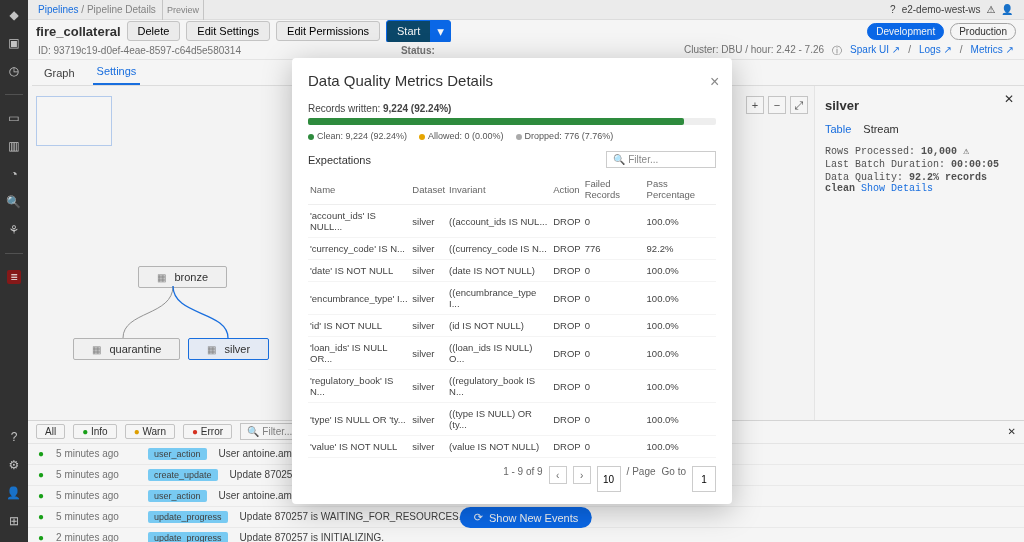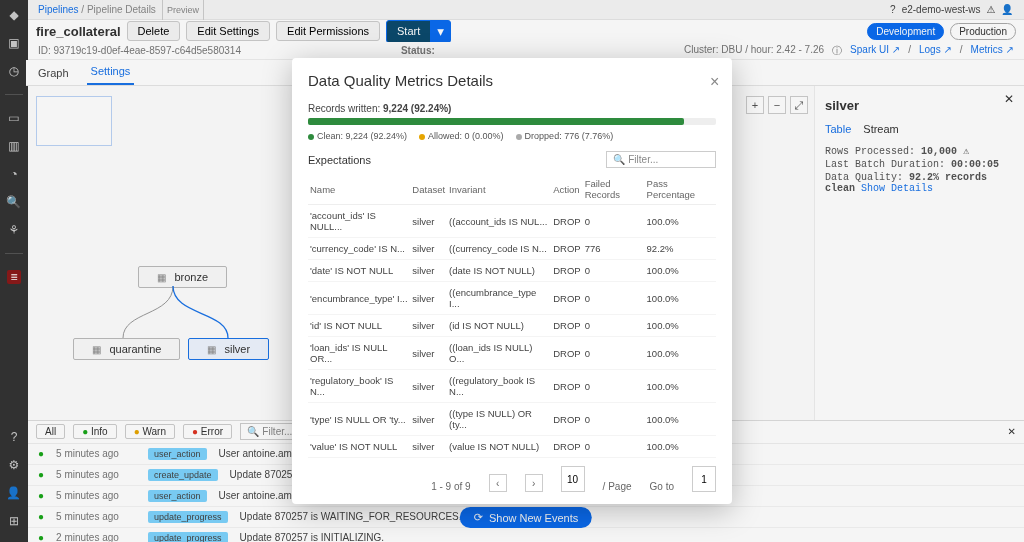--- a/index.html
+++ b/index.html
@@ -17,21 +17,21 @@
   .btn { border: 1px solid #ccc; background: #f5f5f5; padding: 3px 10px; border-radius: 3px; font-size: 11px; cursor: pointer; }
   .btn-primary { background: #0c4a6e; color: #fff; border-color: #0b6cf0; }
   .splitbtn { display: flex; }
   .splitbtn .caret { background: #0b6cf0; color: white; border: 1px solid #0b6cf0; padding: 3px 6px; border-radius: 0 3px 3px 0; margin-left: -1px;}
   .pill { border: 1px solid #aaa; padding: 2px 8px; border-radius: 9px; font-size: 10px; }
   .pill.dev { background: #0b6cf0; color:#fff; border-color:#0b6cf0;}
   .idrow { position: absolute; left: 28px; top: 42px; right: 0; height: 18px; display: flex; align-items: center; padding: 0 10px; font-size: 10px; color: #777; background:#fff; border-bottom:1px solid #eee;}
   .idrow .status { margin-left: 160px; font-weight: bold; }
   .idrow .right { margin-left: auto; display: flex; gap: 8px; }
   .idrow a { color: #1a73e8; text-decoration:none; }
-  .tabs { position: absolute; left: 26px; top: 60px; right: 0; height: 26px; display: flex; align-items: end; padding: 0 8px; gap: 14px; font-size: 11px; background:#fff; border-bottom:1px solid #e5e5e5;}
+  .tabs { position: absolute; left: 32px; top: 60px; right: 0; height: 26px; display: flex; align-items: end; padding: 0 8px; gap: 14px; font-size: 11px; background:#fff; border-bottom:1px solid #e5e5e5;}
   .tabs .tab { padding: 6px 4px; color: #444; cursor: pointer; }
   .tabs .tab.active { color: #1a73e8; border-bottom: 2px solid #1a73e8; }
   .canvas { position: absolute; left: 28px; top: 86px; right: 210px; bottom: 122px; background: #fdfdfd; }
   .mini { position: absolute; left: 8px; top: 10px; width: 76px; height: 50px; border: 1px solid #bbd3f5; background: #fff; }
   .zoom { position: absolute; right: 6px; top: 10px; display: flex; gap: 4px; }
   .zoom span { width: 18px; height: 18px; border: 1px solid #ccc; display:flex; align-items:center; justify-content:center; font-size:11px; color:#555; background:#fff;}
   .node { position: absolute; border: 1px solid #bbb; background: #fafafa; border-radius:2px; display:flex; align-items:center; gap:8px; padding:4px 18px; font-size:11px;}
   .node .grid { color: #888; font-size:10px; }
   .node.sel { border-color: #1a73e8; background:#eef4fe;}
   .edge { position:absolute; pointer-events:none; }
@@ -58,21 +58,21 @@
   .rw { font-size:10px; color:#444; margin-bottom:4px;}
   .bar { height:7px; background:#eee; border-radius:2px; position:relative; margin-bottom:6px;}
   .bar .green { position:absolute; left:0; top:0; bottom:0; background:#2e8b3d; border-radius:2px;}
   .legend { display:flex; gap:12px; font-size:9px; color:#555; margin-bottom:10px;}
   .legend b { width:6px; height:6px; border-radius:50%; display:inline-block; vertical-align:middle; margin-right:3px;}
   .exp { font-size:11px; font-weight:500; margin-bottom:6px; display:flex; justify-content:space-between; align-items:center;}
   .search { border:1px solid #ccc; padding:2px 6px; font-size:10px; color:#888; width:110px;}
   table { width:100%; border-collapse:collapse; font-size:9.5px; }
   th { text-align:left; padding:4px 2px; color:#666; font-weight:500; border-bottom:1px solid #eee;}
   td { padding:5px 2px; border-bottom:1px solid #f4f4f4; color:#444;}
-  .pager { display:flex; justify-content:flex-end; align-items:flex-end; gap:18px; font-size:10px; color:#666; margin-top:8px;}
+  .pager { display:flex; justify-content:flex-end; align-items:flex-start; gap:6px; font-size:10px; color:#666; margin-top:8px;}
   .pager .nav { border:1px solid #ccc; width:18px; height:18px; display:flex; align-items:center; justify-content:center;}
   .pager input { width:24px; border:1px solid #ccc; text-align:center; height:26px; font-size:10px;}
 </style>
 </head>
 <body>
 
 <div class="leftbar">
   <span class="ic">◆</span>
   <span class="ic">▣</span>
   <span class="ic">◷</span>

